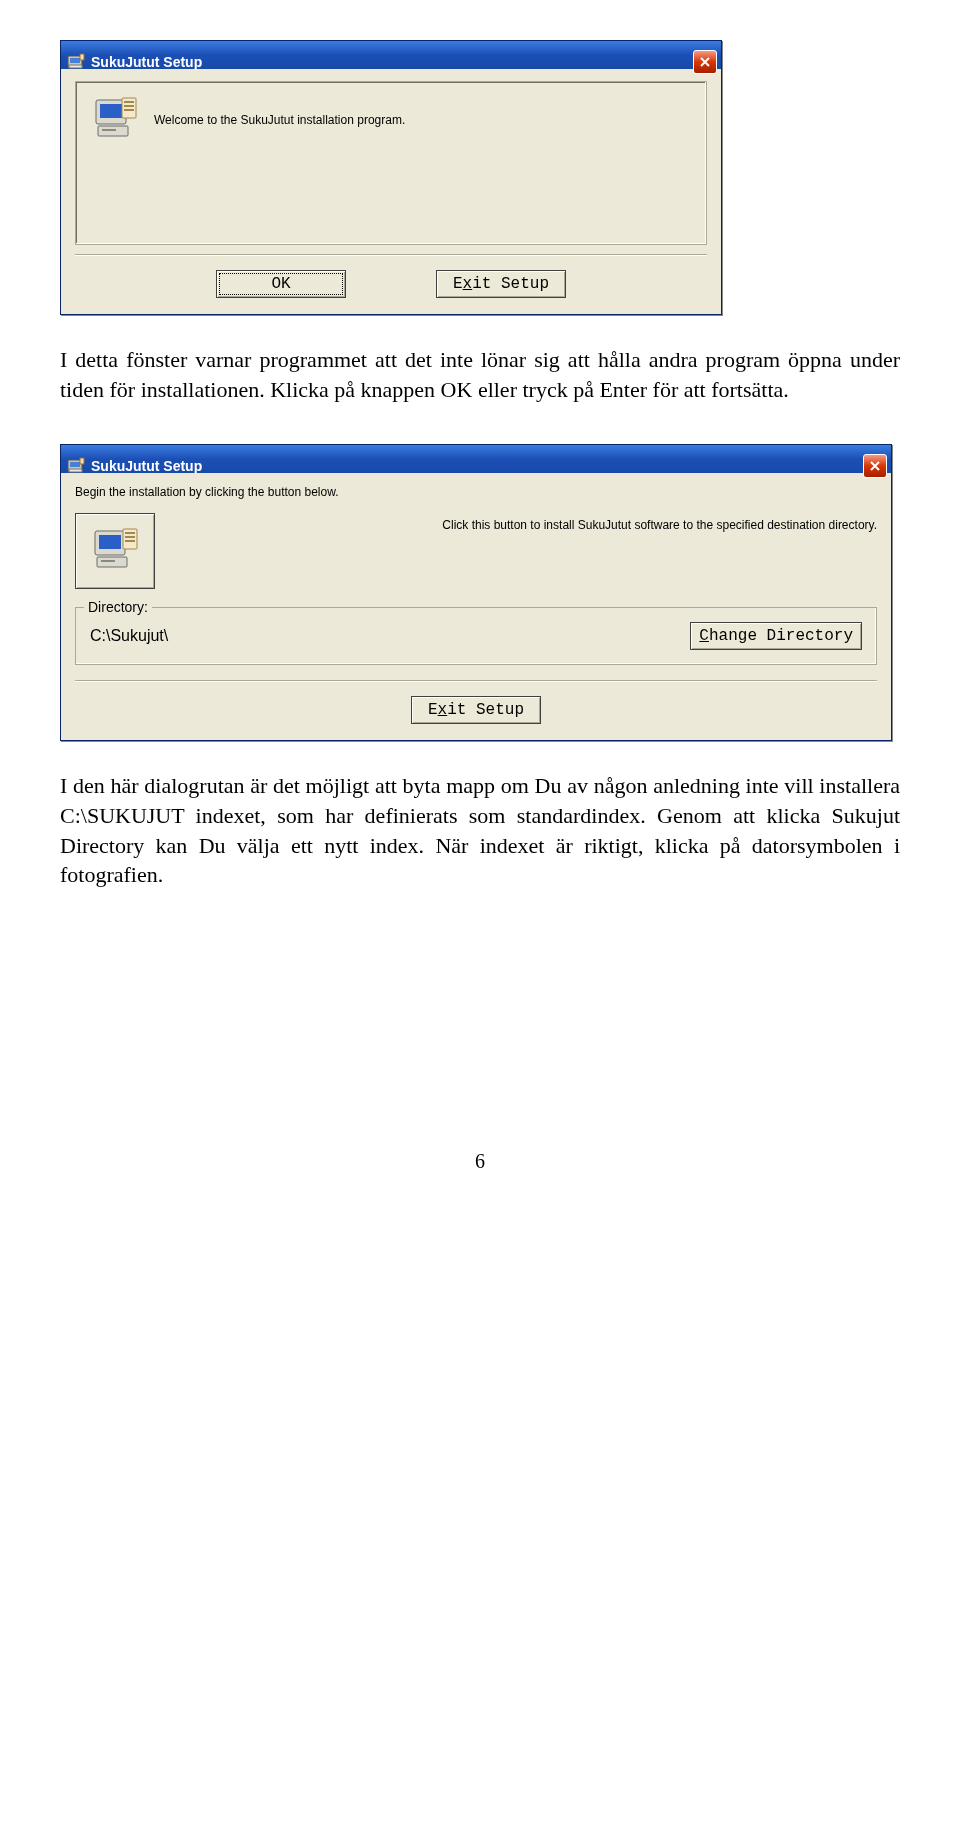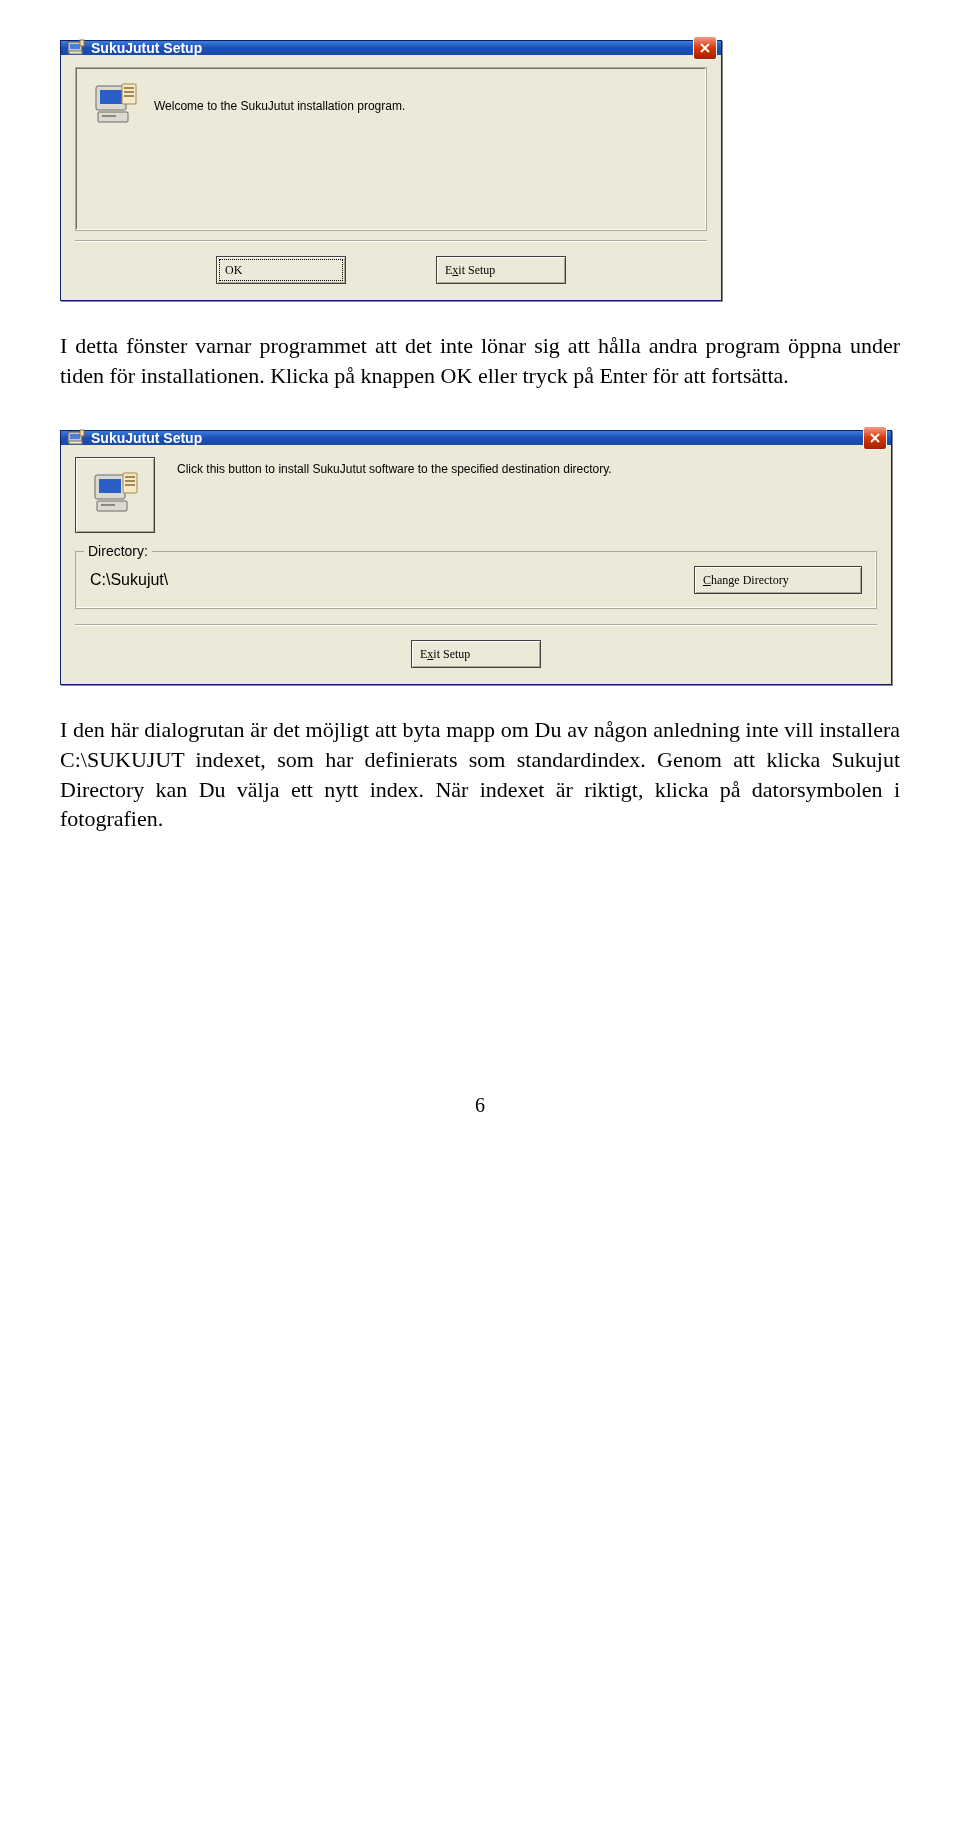--- a/index.html
+++ b/index.html
@@ -17,21 +17,21 @@
     background: #ece9d8;
     width: 660px;
     margin-bottom: 30px;
     box-shadow: 1px 1px 0 #888;
   }
   .titlebar {
     display: flex;
     align-items: center;
     background: linear-gradient(to bottom, #3a7de0 0%, #1c4fb5 50%, #174aa8 100%);
     height: 14px;
-    padding: 0 4px 0 6px;
+    padding: 14px 4px 0 6px;
     color: #fff;
     font-family: Tahoma, Arial, sans-serif;
     font-weight: bold;
     font-size: 14px;
   }
   .titlebar-icon {
     width: 18px;
     height: 18px;
     margin-right: 6px;
     display: flex;
@@ -96,26 +96,26 @@
     box-shadow: 0 -1px 0 #aca899;
     padding-top: 14px;
     margin-top: 8px;
   }
   .btn {
     min-width: 112px;
     height: 26px;
     background: #ece9d8;
     border: 1px solid #404040;
     box-shadow: inset 1px 1px 0 #fff, inset -1px -1px 0 #aca899;
-    font-family: Liberation Serif, serif;
-    font-size: 12px;
+    font-family: Liberation Mono, monospace;
+    font-size: 16px;
     cursor: pointer;
     display: inline-flex;
     align-items: center;
-    justify-content: flex-start;
+    justify-content: center;
     padding: 0 8px;
   }
   .btn.focused {
     outline: 1px dotted #000;
     outline-offset: -4px;
   }
   .underline {
     text-decoration: underline;
   }
   .prose {
@@ -132,20 +132,21 @@
     margin-top: 260px;
   }
   .dialog2-begin {
     margin-bottom: 14px;
   }
   .install-row {
     display: flex;
     align-items: flex-start;
     gap: 22px;
     margin-bottom: 18px;
+    text-align: right;
   }
   .install-bigbtn {
     width: 78px;
     height: 74px;
     background: #ece9d8;
     border: 1px solid #404040;
     box-shadow: inset 1px 1px 0 #fff, inset -1px -1px 0 #aca899;
     display: flex;
     align-items: center;
     justify-content: center;
@@ -256,20 +257,21 @@
       </span>
       <span>SukuJutut Setup</span>
       <span class="titlebar-spacer"></span>
       <span class="close-btn">
         <svg width="10" height="10" viewBox="0 0 10 10">
           <path d="M1 1 L9 9 M9 1 L1 9" stroke="#fff" stroke-width="2"></path>
         </svg>
       </span>
     </div>
     <div class="dialog-body">
+      <div class="dialog2-begin">Begin the installation by clicking the button below.</div>
 
       <div class="install-row">
         <span class="install-bigbtn">
           <svg width="52" height="52" viewBox="0 0 52 52">
             <rect x="6" y="6" width="30" height="24" rx="2" fill="#dcdad0" stroke="#6b6b6b"></rect>
             <rect x="10" y="10" width="22" height="14" fill="#2a5fc7"></rect>
             <rect x="8" y="32" width="30" height="10" rx="1" fill="#dcdad0" stroke="#6b6b6b"></rect>
             <rect x="12" y="35" width="14" height="2" fill="#8a8a7a"></rect>
             <rect x="34" y="4" width="14" height="20" rx="1" fill="#f5e9c8" stroke="#a08850"></rect>
             <rect x="36" y="7" width="10" height="2" fill="#a08850"></rect>

